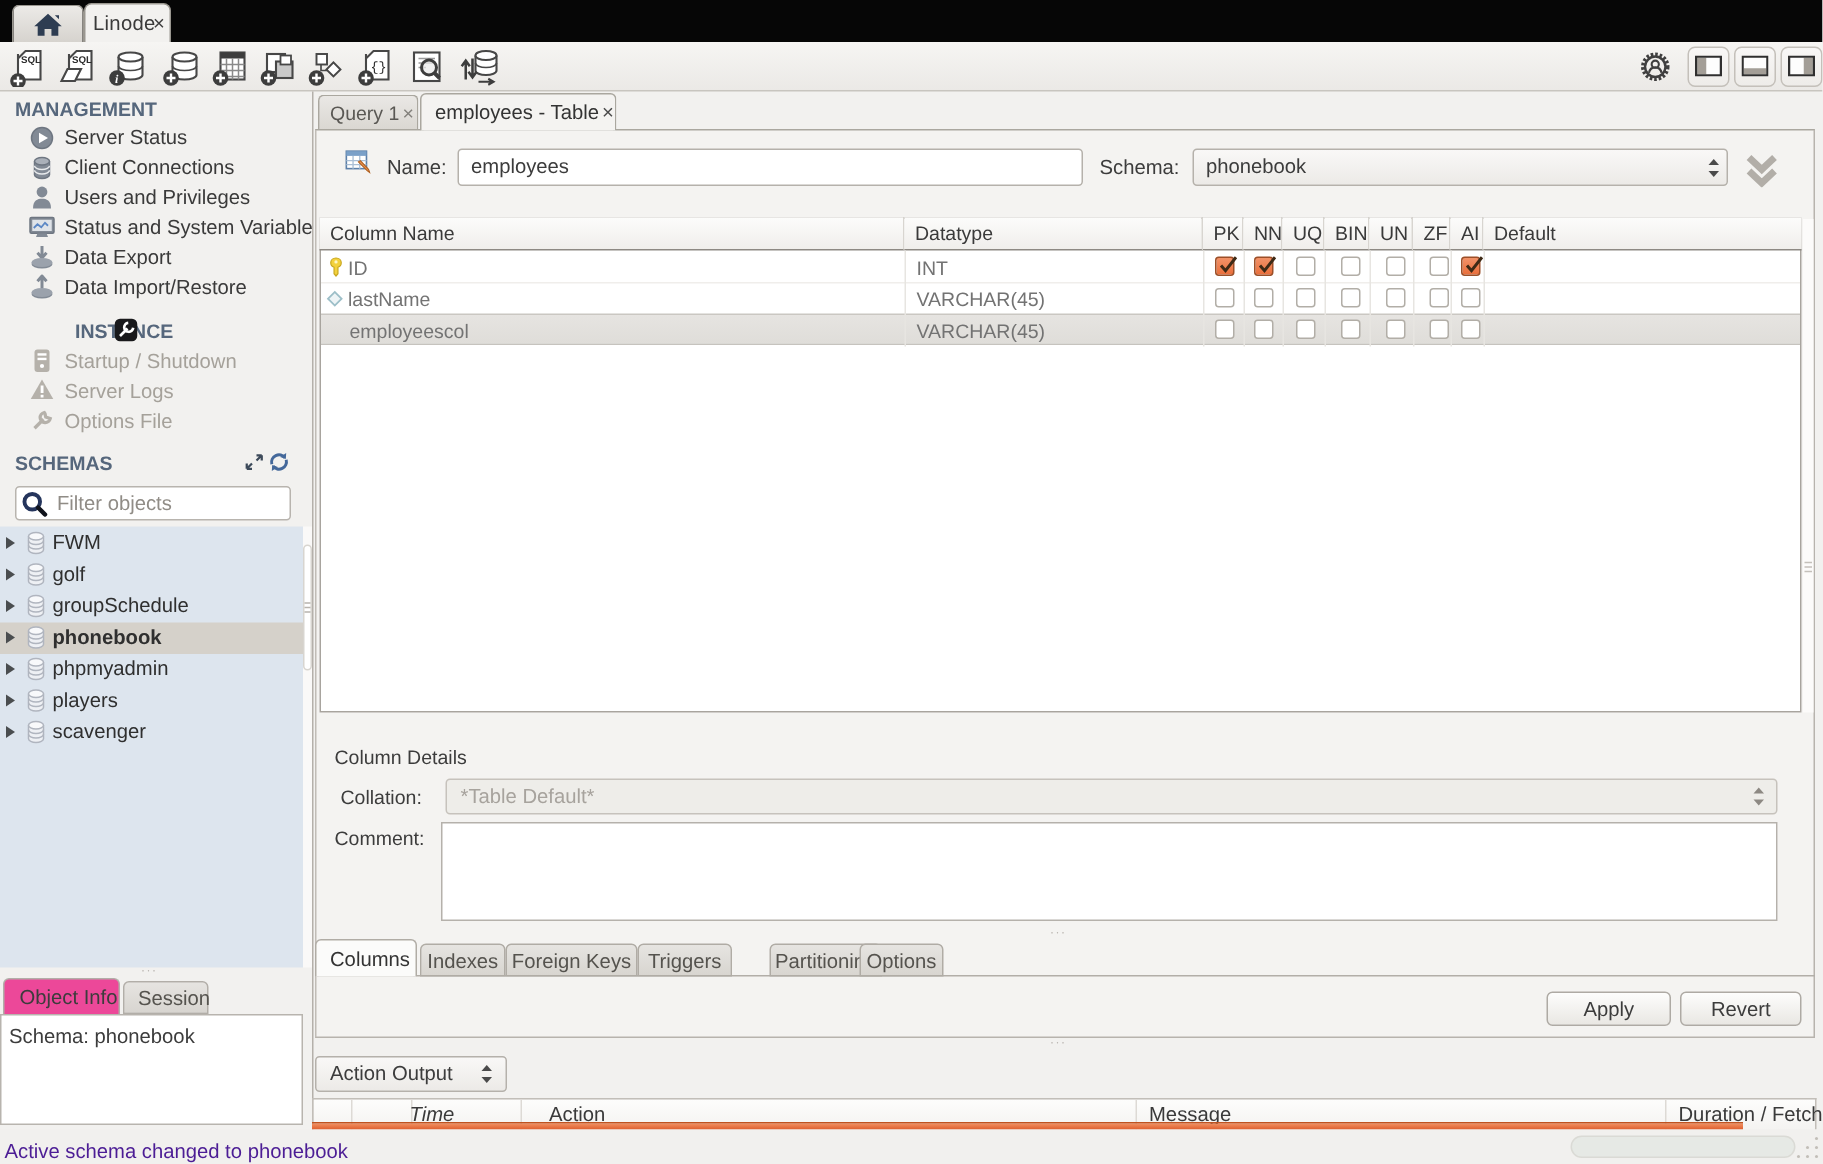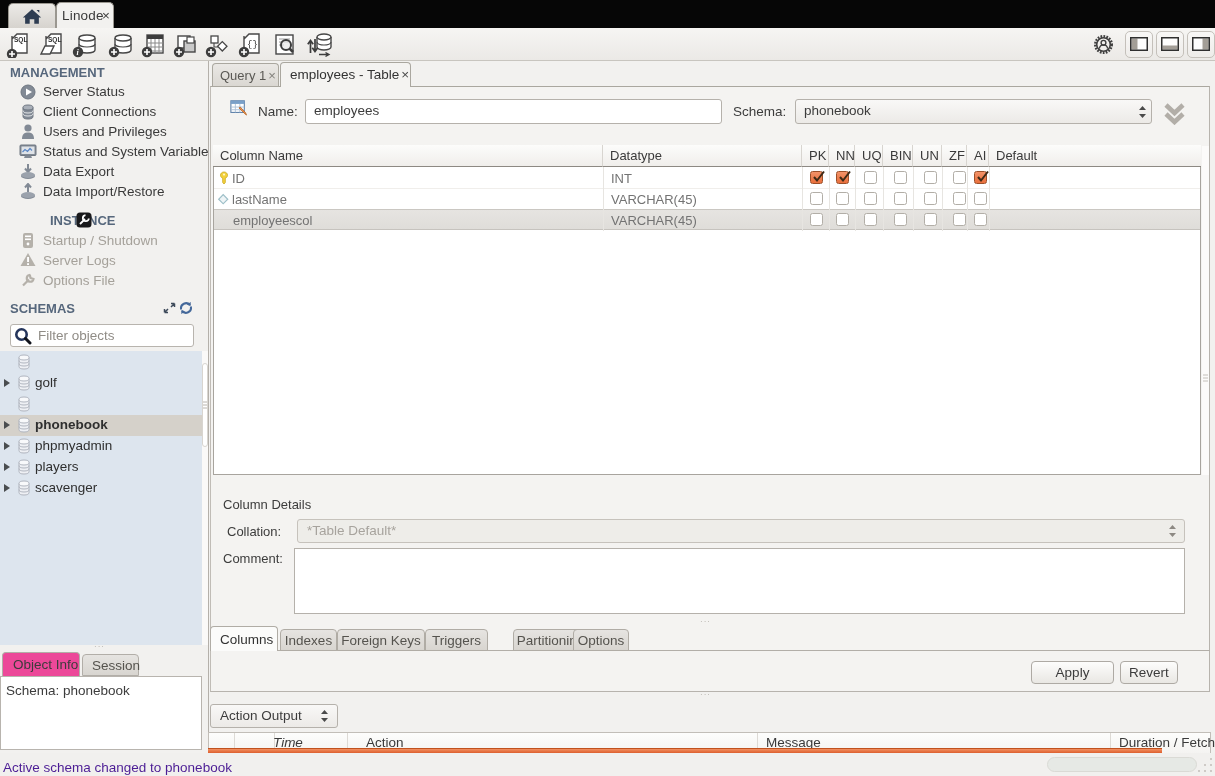--- a/index.html
+++ b/index.html
@@ -181,23 +181,31 @@
   <div class="sechead" style="top:152px;padding-left:40px;">INSTANCE</div>
   <div class="sitem dis" style="top:172px;">Startup / Shutdown</div>
   <div class="sitem dis" style="top:192px;">Server Logs</div>
   <div class="sitem dis" style="top:212px;">Options File</div>
   <div class="sechead" style="top:240px;">SCHEMAS</div>
 </div>
 <div id="filterbox">
     <span>Filter objects</span>
   </div>
 <div id="schemalist">
+  <div class="srow" style="top:1px;">
+      <span class="tri"></span>
+      <span class="txt">FWM</span>
+    </div>
   <div class="srow" style="top:22px;">
       <span class="tri"></span>
       <span class="txt">golf</span>
+    </div>
+  <div class="srow" style="top:43px;">
+      <span class="tri"></span>
+      <span class="txt">groupSchedule</span>
     </div>
   <div class="srow sel" style="top:64px;">
       <span class="tri"></span>
       <span class="txt" style="font-weight:bold;">phonebook</span>
     </div>
   <div class="srow" style="top:85px;">
       <span class="tri"></span>
       <span class="txt">phpmyadmin</span>
     </div>
   <div class="srow" style="top:106px;">
@@ -304,21 +312,21 @@
 <div id="comment"></div>
 
 <div id="btabline"></div>
 <div id="btabact">Columns</div>
 <div class="btab" style="left:280px;width:57px;">Indexes</div>
 <div class="btab" style="left:337px;width:88px;">Foreign Keys</div>
 <div class="btab" style="left:425px;width:63px;">Triggers</div>
 <div class="btab" style="left:513px;width:75px;">Partitioning</div>
 <div class="btab" style="left:573px;width:56px;">Options</div>
 <div class="btn" style="left:1031px;width:83px;">Apply</div>
-<div class="btn" style="left:1120px;width:58px;">Revert</div>
+<div class="btn" style="left:1120px;width:81px;">Revert</div>
 
 <div class="grip" style="left:700px;top:690px;">···</div>
 <div id="outcombo">Action Output</div>
 <div id="outgrid">
   <div class="oc" style="left:0;width:26px;"></div>
   <div class="oc" style="left:26px;width:40px;"></div>
   <div class="oc" style="left:56px;width:83px;font-style:italic;">Time</div>
   <div class="oc" style="left:149px;width:400px;">Action</div>
   <div class="oc" style="left:549px;width:353px;">Message</div>
   <div class="oc" style="left:902px;width:101px;border-right:none;white-space:nowrap;">Duration / Fetch</div>

